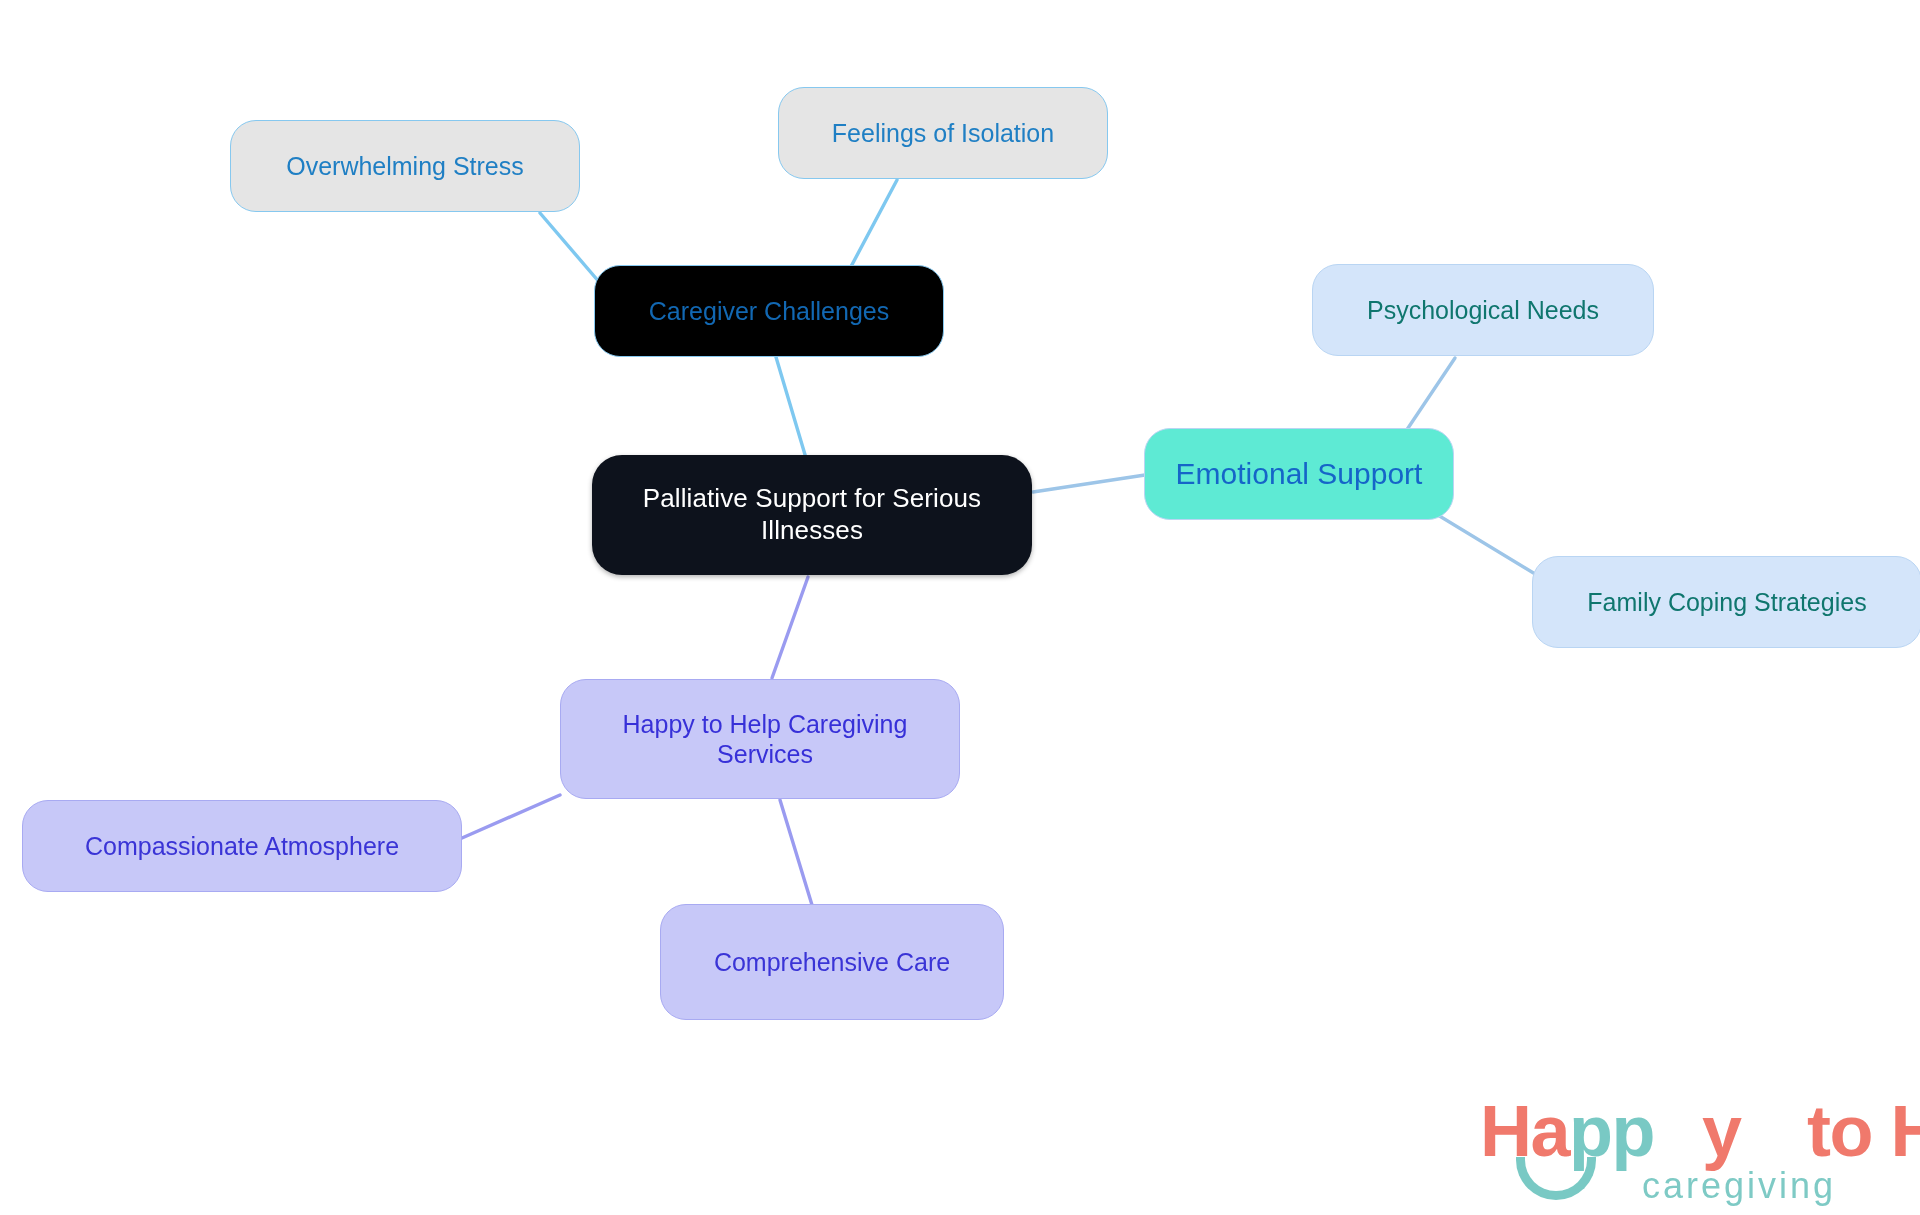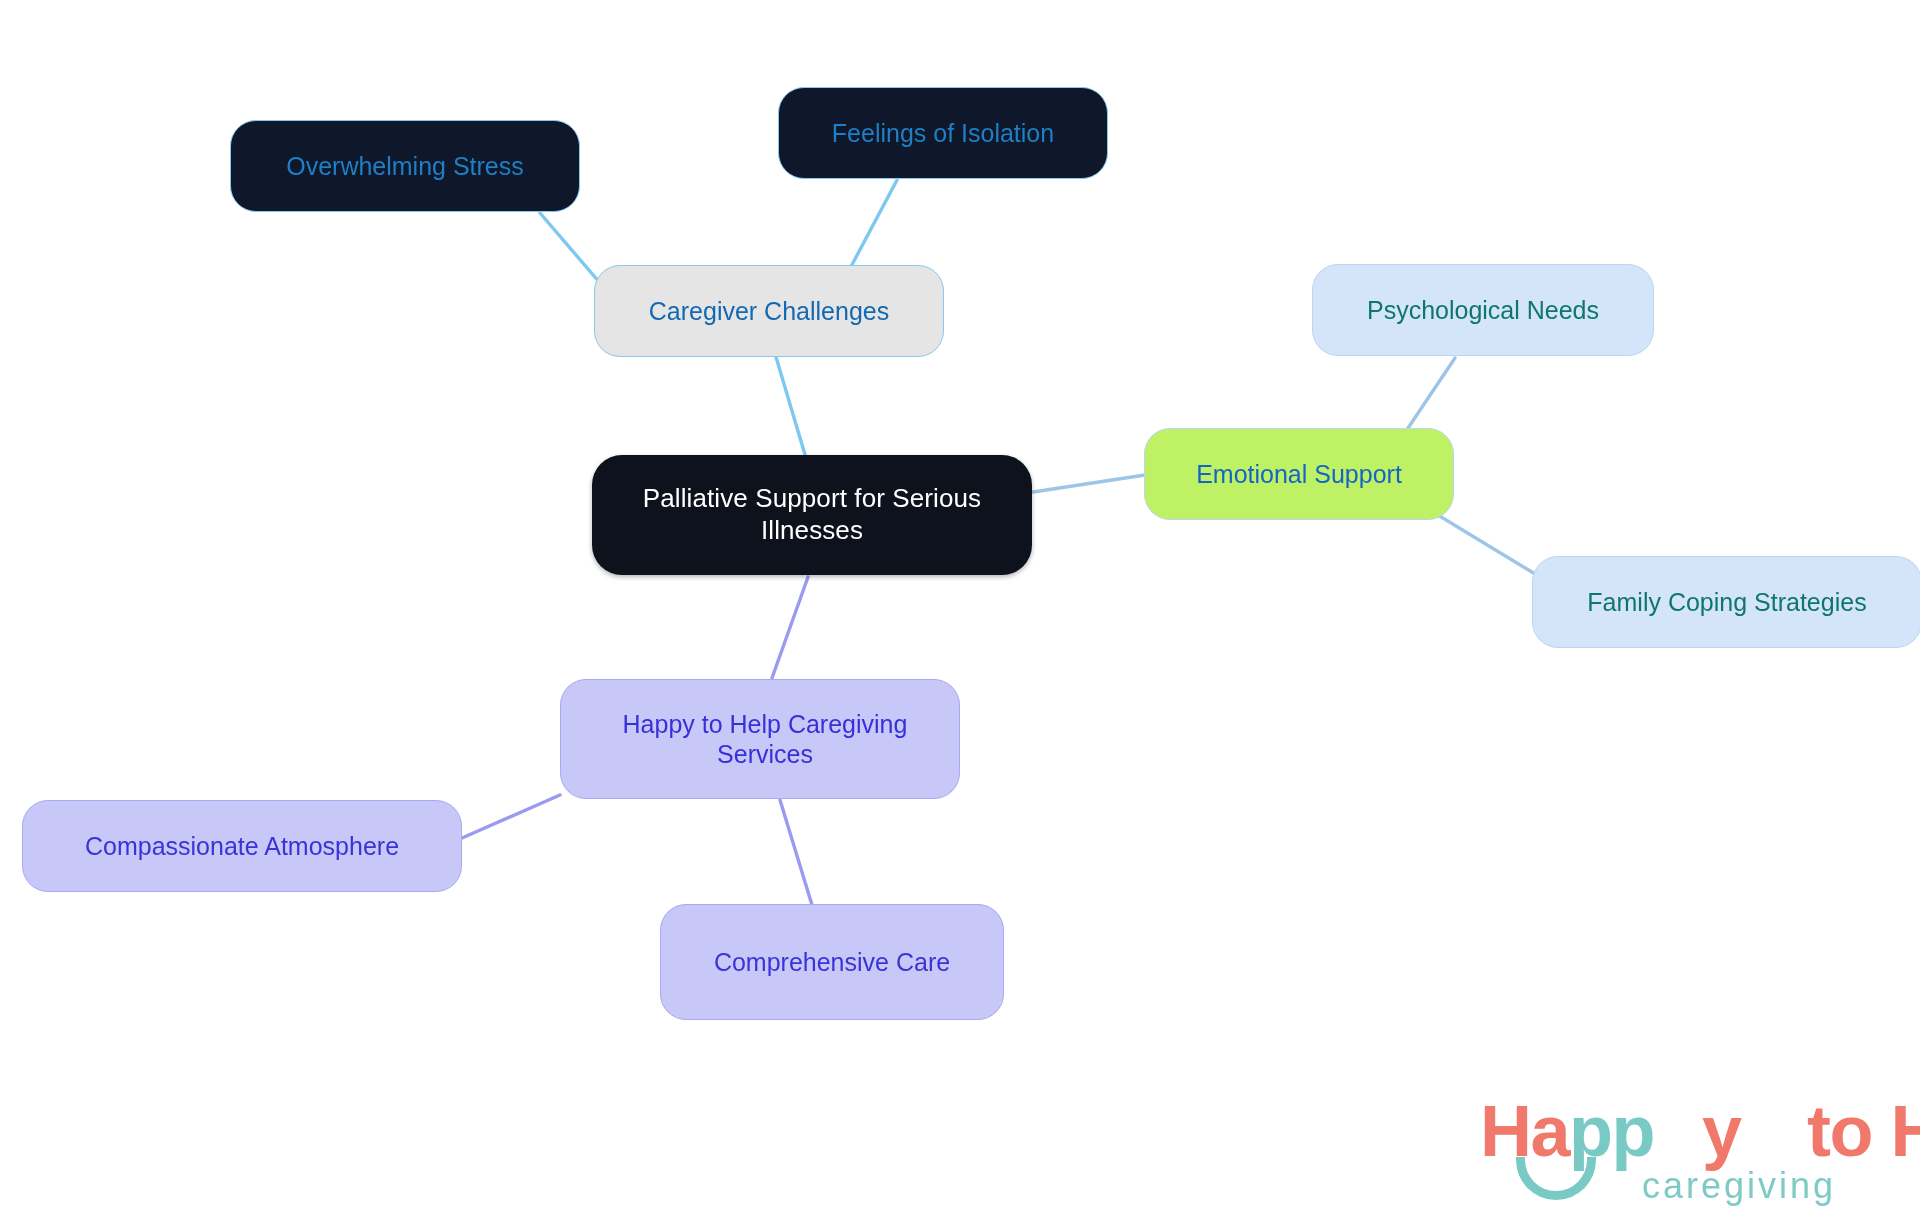--- a/index.html
+++ b/index.html
@@ -41,37 +41,37 @@
   }
   .node-root {
     background: #0d121c;
     color: #ffffff;
     font-size: 26px;
     border-radius: 30px;
     box-shadow: 0 2px 5px rgba(0,0,0,0.30);
     letter-spacing: 0.1px;
   }
   .node-blue-branch {
+    background: #000000;
+    border: 1.6px solid #86c8ef;
+    color: #1268b3;
+    font-size: 25px;
+  }
+  .node-blue-leaf {
     background: #e5e5e5;
     border: 1.6px solid #86c8ef;
-    color: #1268b3;
-    font-size: 25px;
-  }
-  .node-blue-leaf {
-    background: #0f172a;
-    border: 1.6px solid #86c8ef;
     color: #1f7fc4;
     font-size: 25px;
     justify-content: center;
   }
   .node-paleblue-branch {
-    background: #bef264;
+    background: #5eead4;
     border: 1.6px solid #b9d5f3;
     color: #1565c8;
-    font-size: 25px;
+    font-size: 30px;
     text-align: right;
   }
   .node-paleblue-leaf {
     background: #d4e5fa;
     border: 1.6px solid #b9d5f3;
     color: #0f766e;
     font-size: 25px;
   }
   .node-purple-branch {
     background: #c7c8f8;

